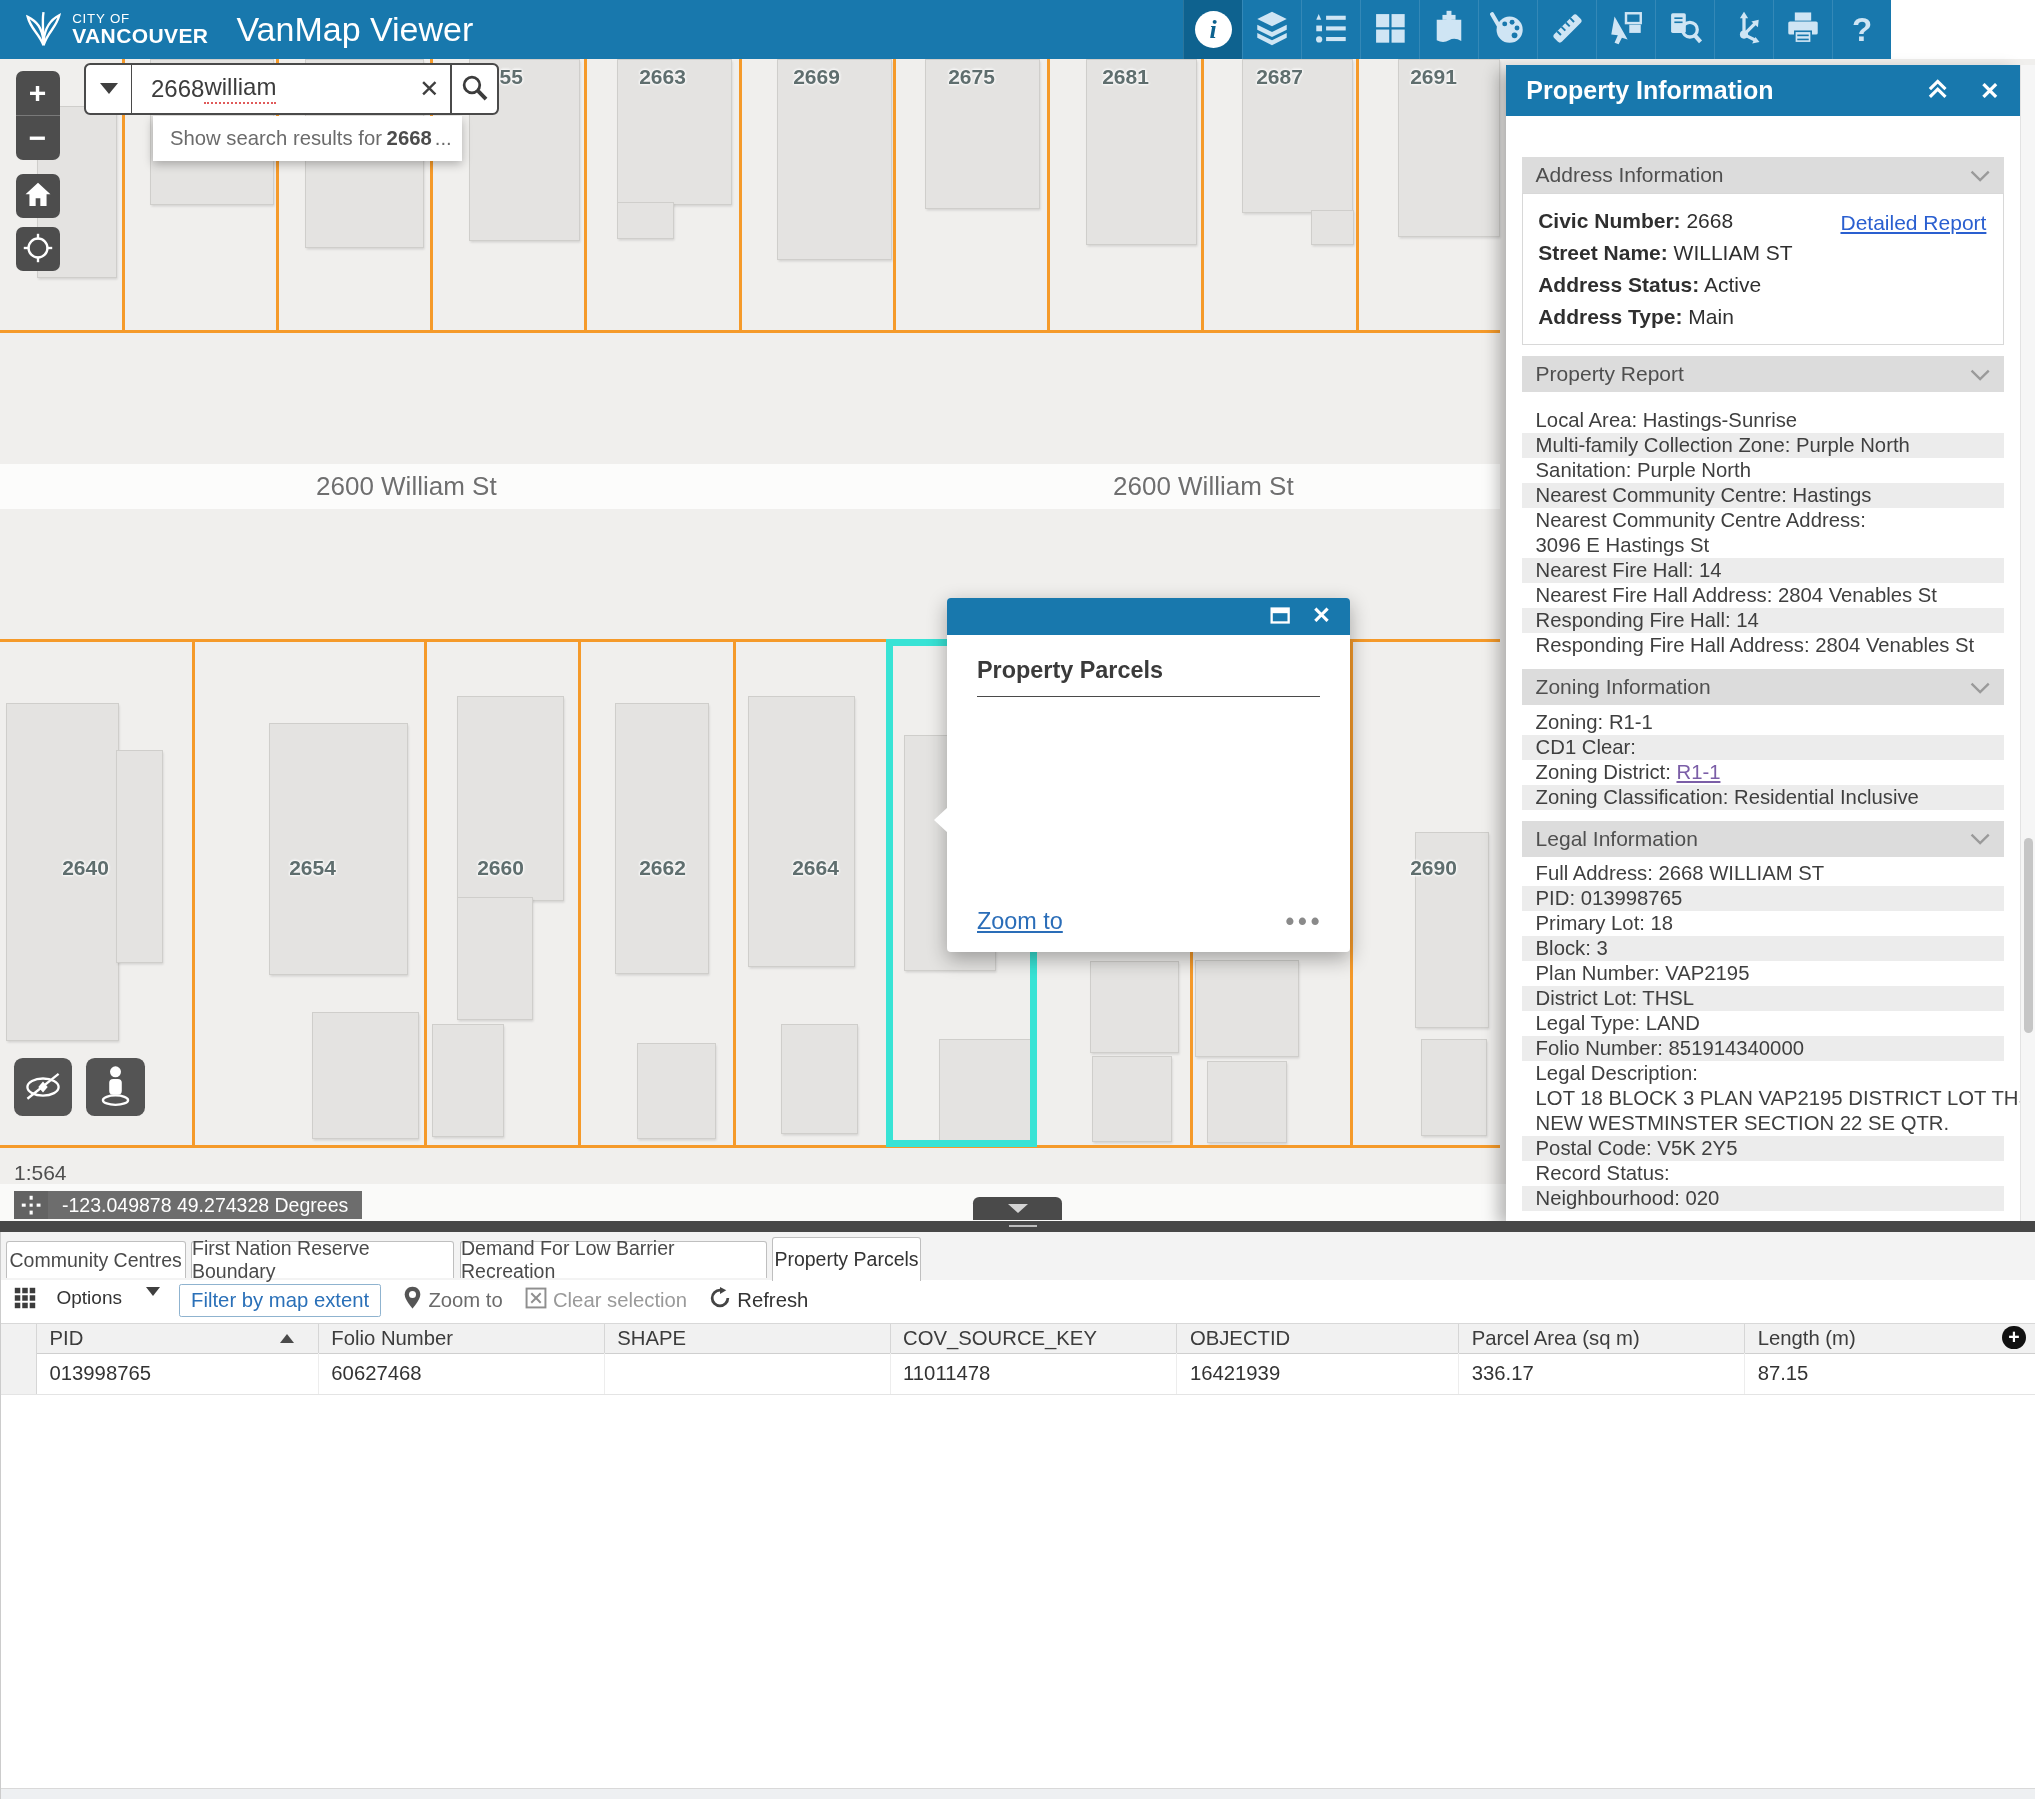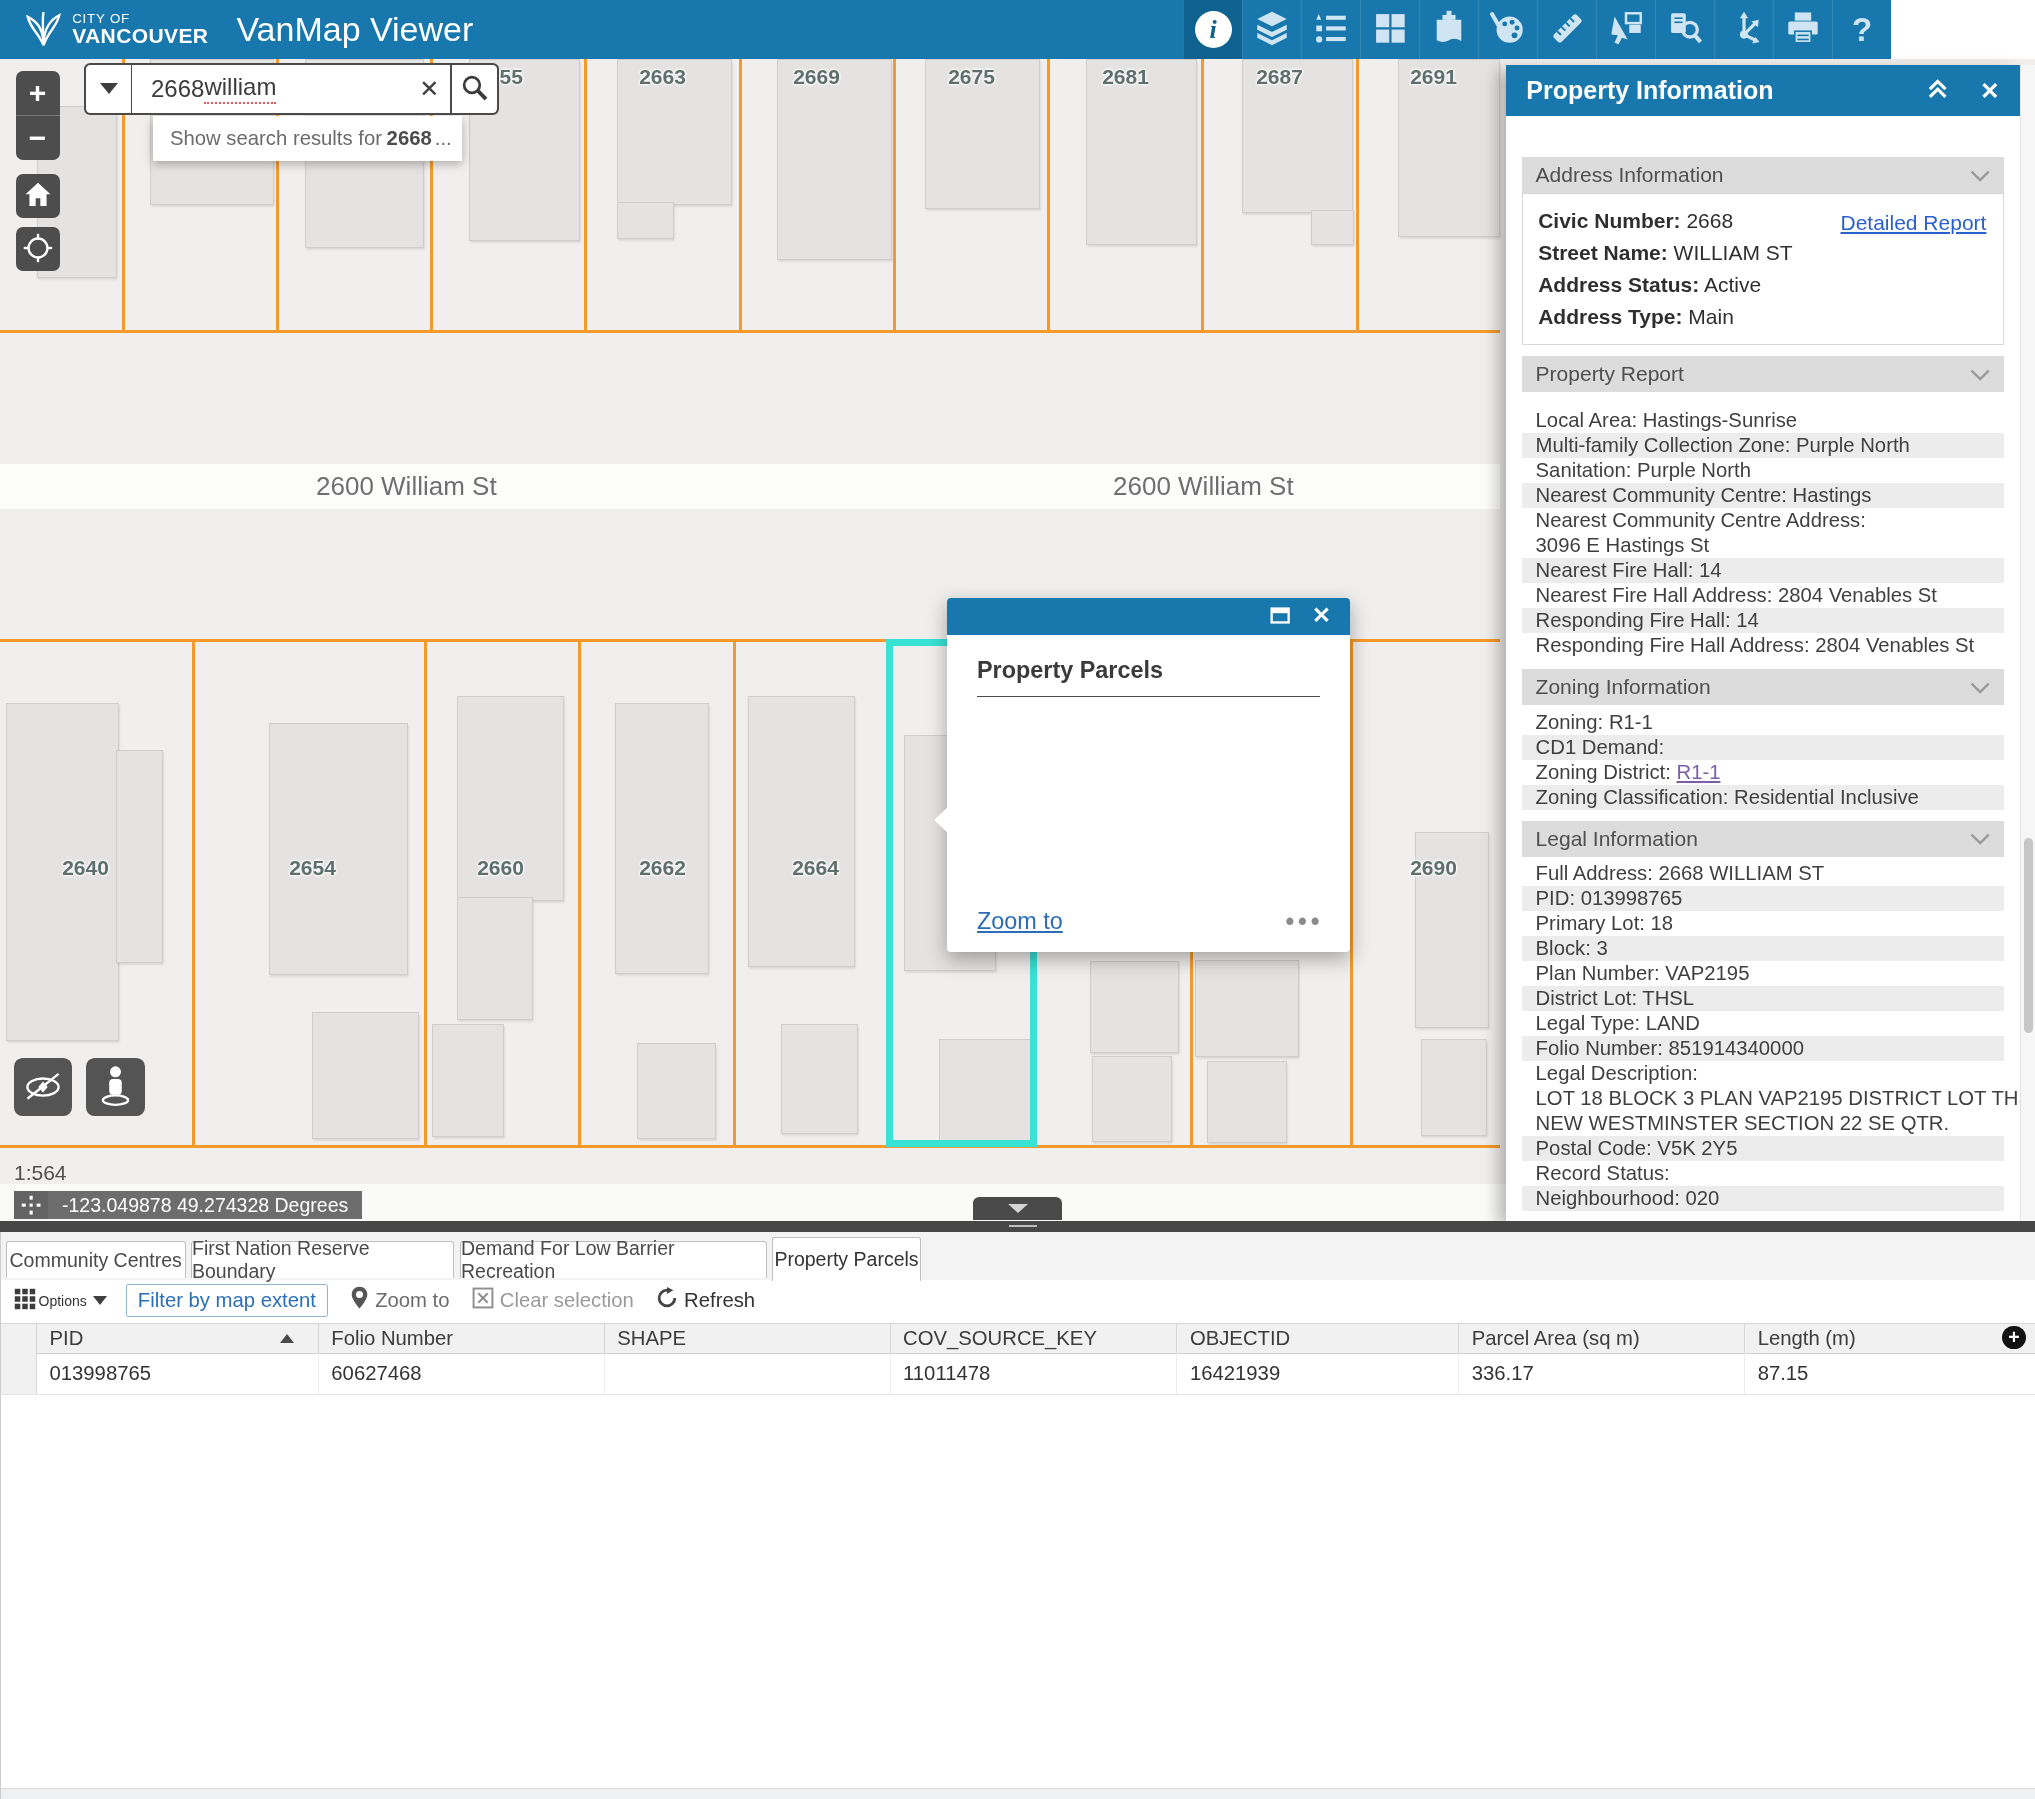--- a/index.html
+++ b/index.html
@@ -110,21 +110,21 @@
   .dline{position:absolute;left:1009px;top:1225px;width:28px;height:2.3px;background:#bdbdbd;z-index:15}
 
   
   .bottom{position:absolute;left:0;top:1232px;width:2035px;height:568px;background:#fff;z-index:13;box-sizing:border-box;border-left:0.8px solid #ccc}
   .tabstrip{position:absolute;left:0;top:0;width:100%;height:48px;background:#f3f3f3;border-bottom:0.8px solid #c8c8c8}
   .tab{position:absolute;top:9.4px;height:37px;background:#fff;border:0.8px solid #bfbfbf;border-bottom:none;
       border-radius:3.1px 3.1px 0 0;display:flex;align-items:center;justify-content:center;font-size:19.5px;
       color:#4a4a4a;box-sizing:border-box;z-index:1}
   .tab.active{top:4.7px;height:44px;color:#333;z-index:3}
   .btoolbar{position:absolute;left:0;top:48px;width:100%;height:41px;background:#fff;display:flex;align-items:center}
-  .opt{margin-left:12.5px;display:flex;align-items:center;font-size:14px;color:#333;gap:3px}
+  .opt{margin-left:12.5px;display:flex;font-size:19px;color:#333;gap:21px}
   .optcaret{width:0;height:0;border-left:7.8px solid transparent;border-right:7.8px solid transparent;border-top:9.4px solid #3f3f3f;margin-left:3.1px}
   .filterbox{margin-left:19px;border:0.8px solid #8fb3cf;border-radius:2.3px;color:#2a70b8;font-size:20.3px;padding:3.9px 11px}
   .titem{display:flex;align-items:center;font-size:20.3px;margin-left:22px;gap:6.2px}
   .t-zoom{color:#6b6b6b}.t-clear{color:#9a9a9a}.t-refresh{color:#333}
   .thead{position:absolute;left:0;top:91px;width:2035px;height:29px;background:#f1f1f1;border-top:0.8px solid #d8d8d8;
       border-bottom:0.8px solid #cfcfcf;display:flex;font-size:20.3px;color:#3c3c3c;box-sizing:content-box}
   .th{border-right:0.8px solid #d6d6d6;display:flex;align-items:center;padding-left:12.5px;position:relative;box-sizing:border-box}
   .trow{position:absolute;left:0;top:121px;width:2035px;height:41px;display:flex;font-size:20.3px;color:#333;border-bottom:0.8px solid #e4e4e4}
   .td{display:flex;align-items:center;padding-left:12.5px;border-right:0.8px solid #ededed;box-sizing:border-box}
   .handlecell{background:#f1f1f1;border-right:0.8px solid #d6d6d6}
@@ -503,21 +503,21 @@
       <div class="sechdr">
         <span>Zoning Information</span>
         <span>
           <svg width="20.3" height="12.5" viewBox="0 0 26 16" fill="none" stroke="#9a9a9a" stroke-width="3">
               <polyline points="2,2 13,13 24,2"></polyline>
             </svg>
         </span>
       </div>
       <div style="margin-top:4.7px">
         <div class="prow">Zoning: R1-1</div>
-        <div class="prow alt">CD1 Demand:</div>
+        <div class="prow alt">CD1 Clear:</div>
         <div class="prow"><span>Zoning District: </span><a class="zlink">R1-1</a></div>
         <div class="prow alt">Zoning Classification: Residential Inclusive</div>
       </div>
 
       <div class="sechdr">
         <span>Legal Information</span>
         <span>
           <svg width="20.3" height="12.5" viewBox="0 0 26 16" fill="none" stroke="#9a9a9a" stroke-width="3">
               <polyline points="2,2 13,13 24,2"></polyline>
             </svg>

